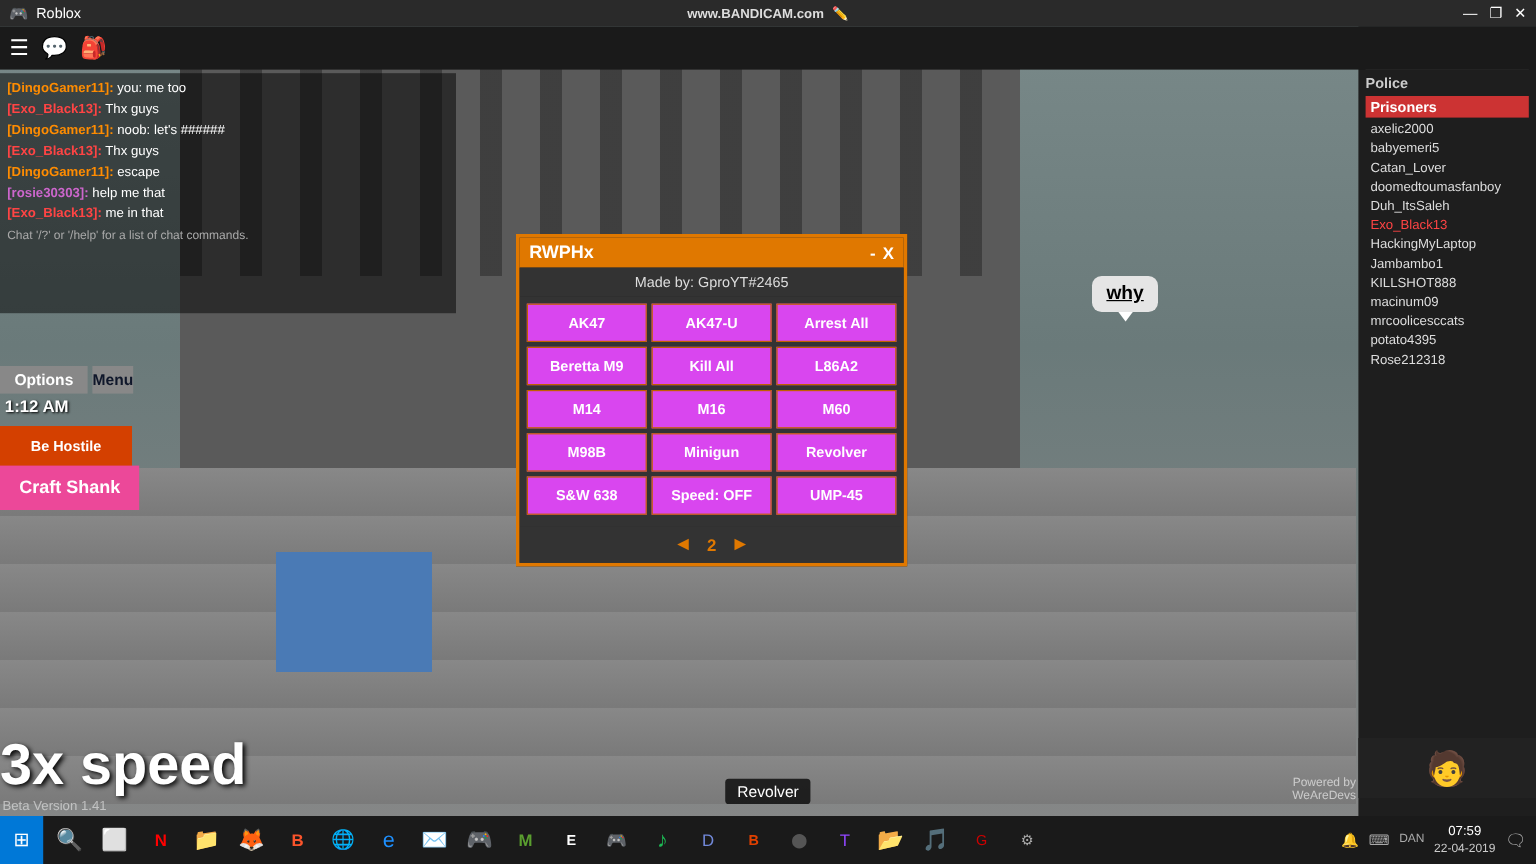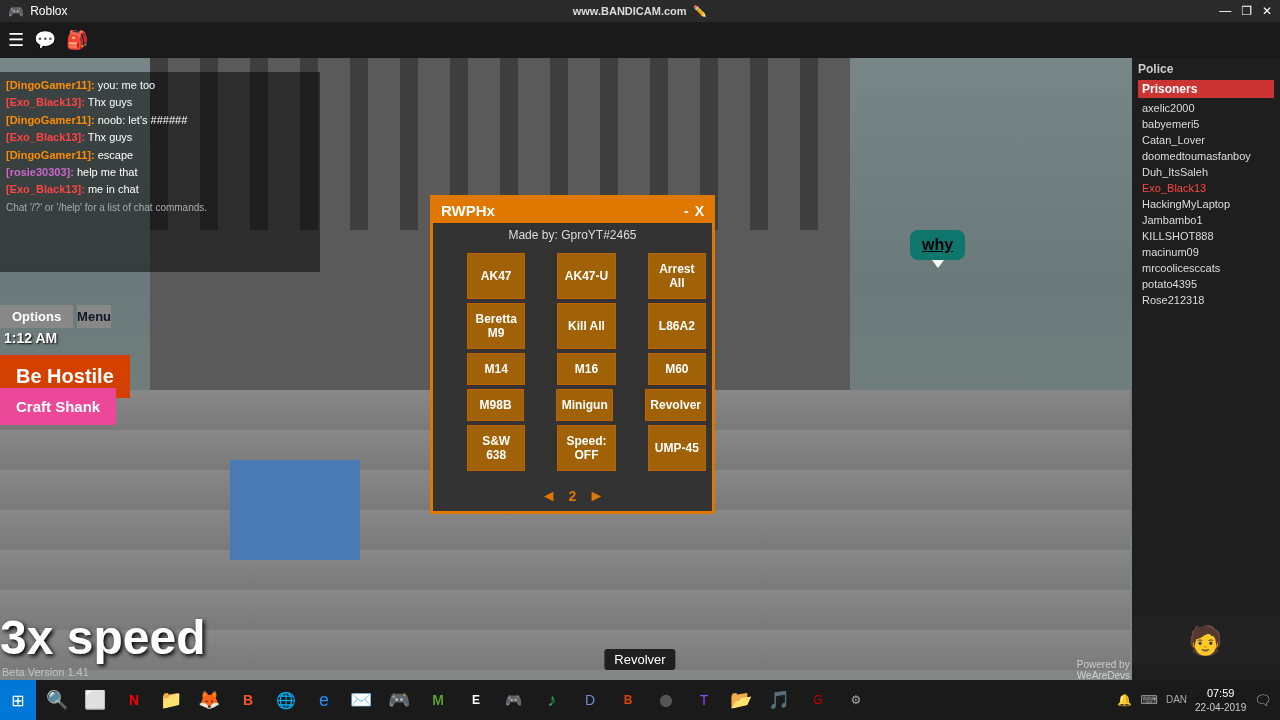--- a/index.html
+++ b/index.html
@@ -115,22 +115,22 @@
     }
     .topbar-icon {
       color: white;
       font-size: 18px;
       cursor: pointer;
     }
 
     
     #chat-panel {
       position: absolute;
-      top: 72px; left: 0;
-      width: 320px;
+      top: 61px; left: 0;
+      width: 380px;
       height: 200px;
       background: rgba(0,0,0,0.5);
       z-index: 50;
       padding: 6px;
       font-size: 11px;
     }
     .chat-msg {
       margin-bottom: 2px;
       line-height: 1.4;
     }
@@ -168,21 +168,21 @@
       z-index: 50;
       text-shadow: 1px 1px 2px black;
     }
     #be-hostile-btn {
       position: absolute;
       top: 355px; left: 0;
       background: #d44000;
       color: white;
       border: none;
       padding: 10px 16px;
-      font-size: 20px;
+      font-size: 12px;
       font-weight: bold;
       cursor: pointer;
       z-index: 50;
       min-width: 110px;
     }
     #craft-shank-btn {
       position: absolute;
       top: 388px; left: 0;
       background: #ec4899;
       color: white;
@@ -203,21 +203,21 @@
       font-size: 48px;
       font-weight: bold;
       z-index: 50;
       text-shadow: 2px 2px 4px black;
     }
 
     
     #hack-dialog {
       position: absolute;
       top: 195px; left: 430px;
-      width: 285px;
+      width: 326px;
       background: #2a2a2a;
       border: 3px solid #e07800;
       z-index: 200;
     }
     #hack-dialog-titlebar {
       background: #e07800;
       display: flex;
       align-items: center;
       justify-content: space-between;
       padding: 4px 8px;
@@ -251,29 +251,28 @@
       padding: 6px;
       background: #333;
     }
     .hack-btn-row {
       display: flex;
       gap: 4px;
       margin-bottom: 4px;
     }
     .hack-btn {
       flex: 1;
-      background: #a16207;
+      background: #d946ef;
       color: white;
       border: 1px solid #c06000;
       padding: 8px 4px;
       font-size: 12px;
       font-weight: bold;
       cursor: pointer;
       text-align: center;
-      margin-left: 28px;
     }
     #hack-dialog-footer {
       background: #333;
       display: flex;
       align-items: center;
       justify-content: center;
       gap: 12px;
       padding: 6px;
     }
     .page-nav-btn {
@@ -287,21 +286,21 @@
     #page-number {
       color: #e07800;
       font-size: 14px;
       font-weight: bold;
     }
 
     
     #speech-bubble {
       position: absolute;
       top: 230px; left: 910px;
-      background: #0f766e;
+      background: #e5e5e5;
       border-radius: 8px;
       padding: 6px 12px;
       font-size: 16px;
       font-weight: bold;
       color: black;
       z-index: 60;
       text-decoration: underline;
     }
     #speech-bubble::after {
       content: '';
@@ -422,24 +421,25 @@
       color: white;
       padding: 3px 10px;
       font-size: 13px;
       z-index: 80;
       border-radius: 3px;
     }
 
     
     #watermark {
       position: absolute;
-      bottom: 39px; right: 150px;
+      bottom: 51px; right: 150px;
       color: rgba(255,255,255,0.6);
       font-size: 10px;
       z-index: 50;
+      text-align: right;
     }
 
     
     #beta-version {
       position: absolute;
       bottom: 42px; left: 2px;
       color: rgba(255,255,255,0.5);
       font-size: 11px;
       z-index: 50;
     }
@@ -498,21 +498,21 @@
   <div class="chat-msg">
     <span class="chat-user orange">[DingoGamer11]:</span>
     <span class="chat-text"> escape</span>
   </div>
   <div class="chat-msg">
     <span class="chat-user purple">[rosie30303]:</span>
     <span class="chat-text"> help me that</span>
   </div>
   <div class="chat-msg">
     <span class="chat-user red">[Exo_Black13]:</span>
-    <span class="chat-text"> me in chat</span>
+    <span class="chat-text"> me in that</span>
   </div>
   <div class="chat-hint">Chat '/?' or '/help' for a list of chat commands.</div>
 </div>
 
 <div style="position:absolute;top:305px;left:0;z-index:50;display:flex;gap:4px;">
   <button class="game-btn-options">Options</button>
   <button class="game-btn-menu">Menu</button>
 </div>
 
 <div id="time-display">

